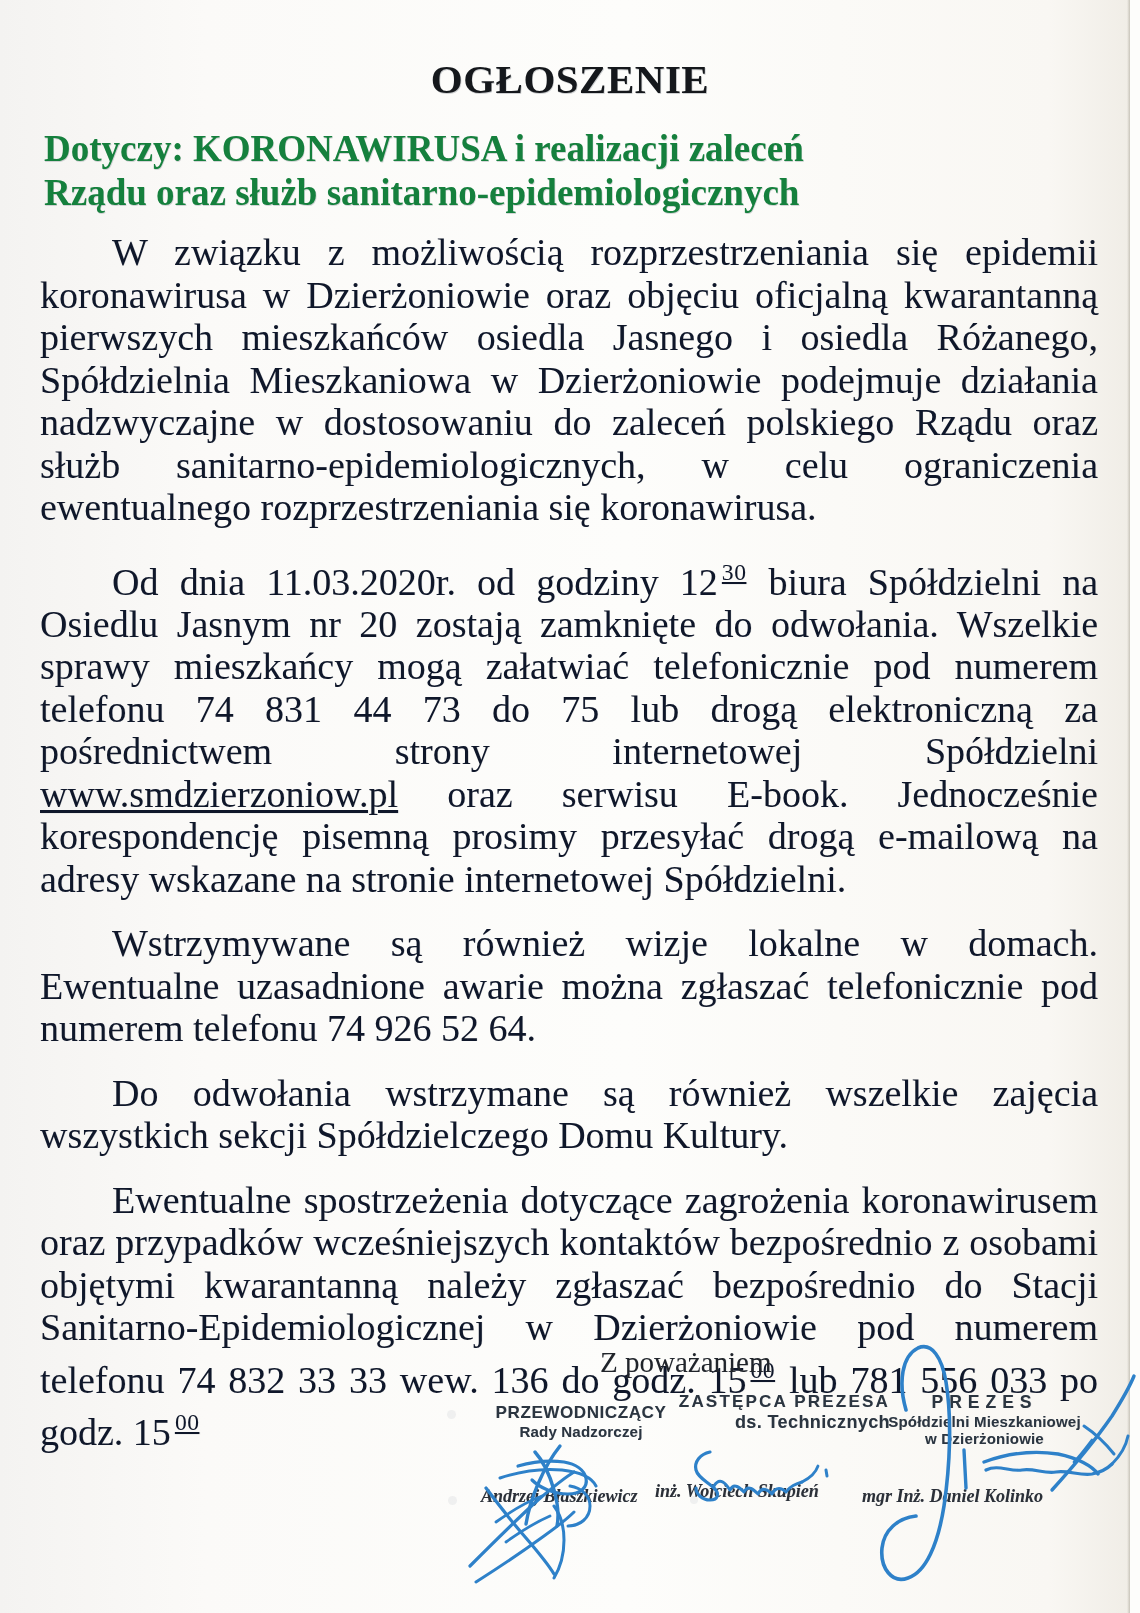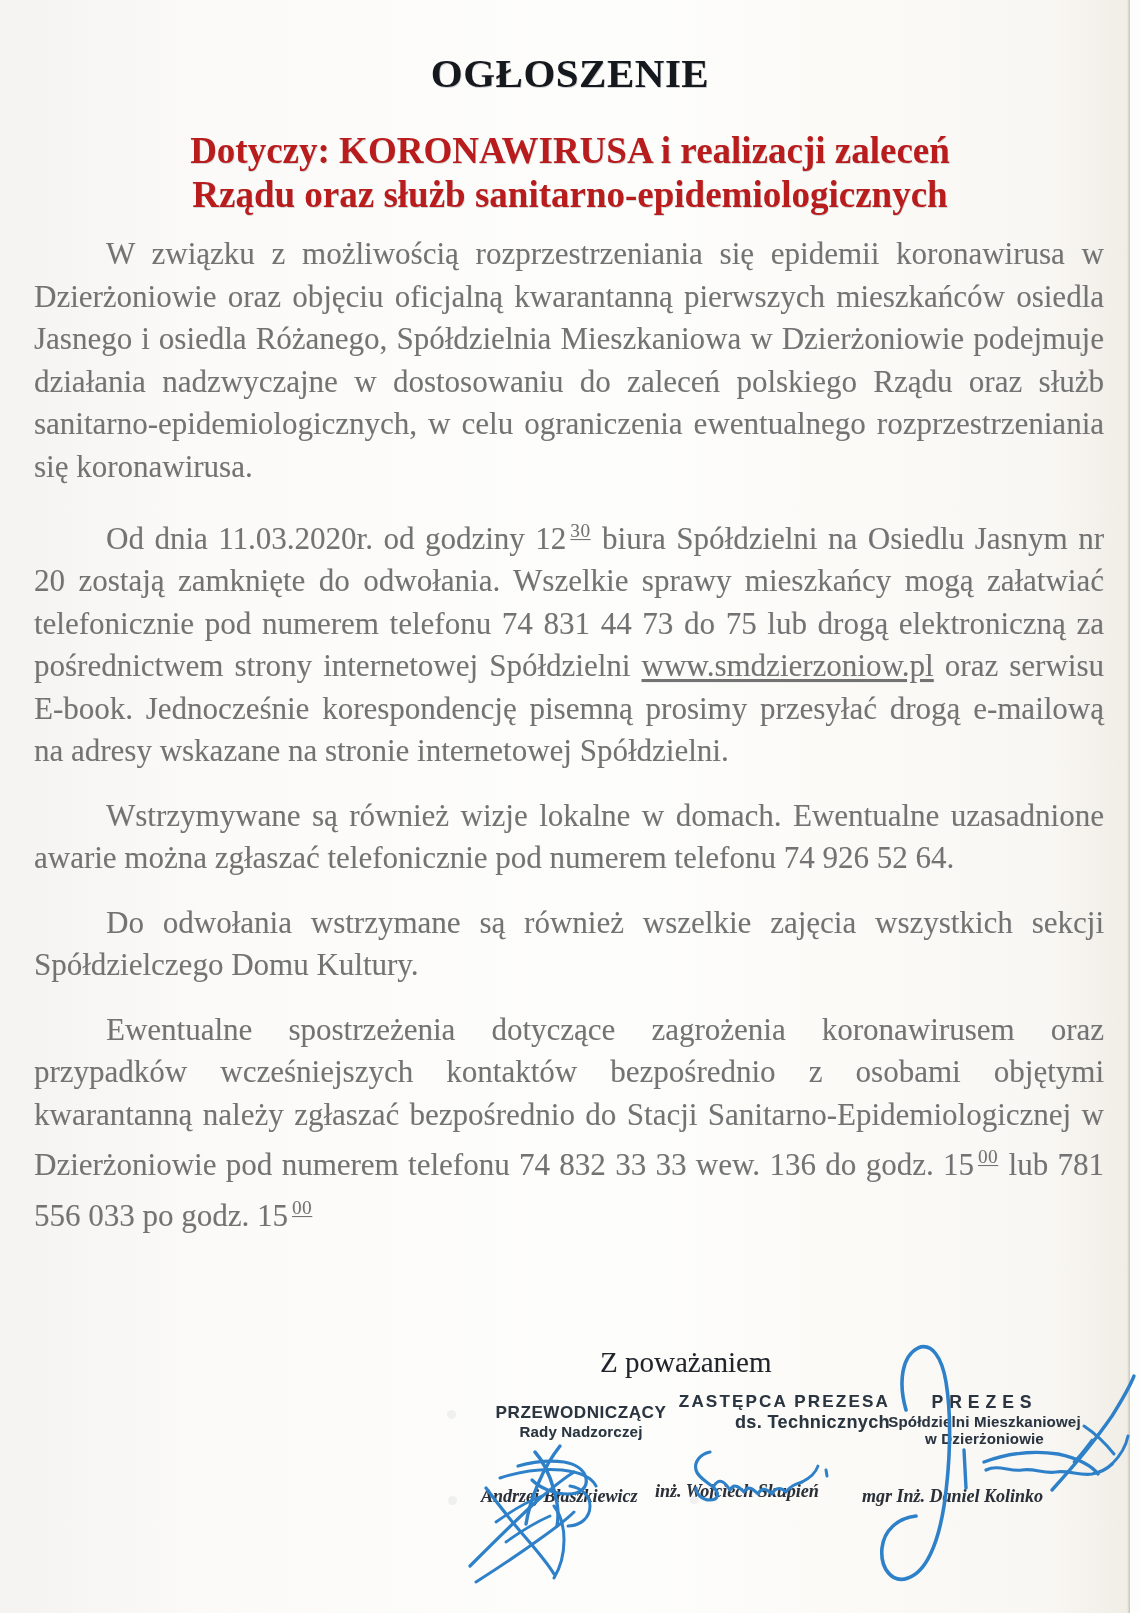--- a/index.html
+++ b/index.html
@@ -39,59 +39,58 @@
     top: 0;
     right: 0;
     width: 10px;
     height: 100%;
     background: #fdfdfb;
   }
 
   .page {
     position: absolute;
     inset: 0;
-    padding: 0;
+    padding: 6px;
   }
 
   
   .doc-title {
     margin: 0;
     padding-top: 52px;
     text-align: center;
     font-size: 41px;
     font-weight: bold;
     letter-spacing: 0.5px;
     line-height: 1.05;
     color: #15181c;
     text-shadow: 0.6px 0.6px 0 rgba(120,125,135,0.35);
   }
   .doc-subtitle {
-    margin: 12px;
+    margin: 4px;
     padding: 22px 34px 0 34px;
-    text-align: center;
     font-size: 37px;
     font-weight: bold;
     line-height: 1.19;
-    color: #b91c1c;
+    color: #15803d;
     text-shadow: 0.6px 0.6px 0 rgba(120,125,135,0.3);
   }
 
   
   .body-text {
     padding: 0 36px 0 34px;
     margin-top: 16px;
   }
   .para {
     margin: 0 0 22px 0;
-    font-size: 31px;
+    font-size: 38px;
     line-height: 42.5px;
     text-align: justify;
     text-justify: inter-word;
     text-indent: 72px;
-    color: #737373;
+    color: #0f172a;
     text-shadow: 0.4px 0.4px 0 rgba(130,135,145,0.25);
   }
   .para:last-child { margin-bottom: 10px; }
 
   .link {
     text-decoration: underline;
     text-underline-offset: 3px;
     color: inherit;
     margin-top: 25px;
   }

